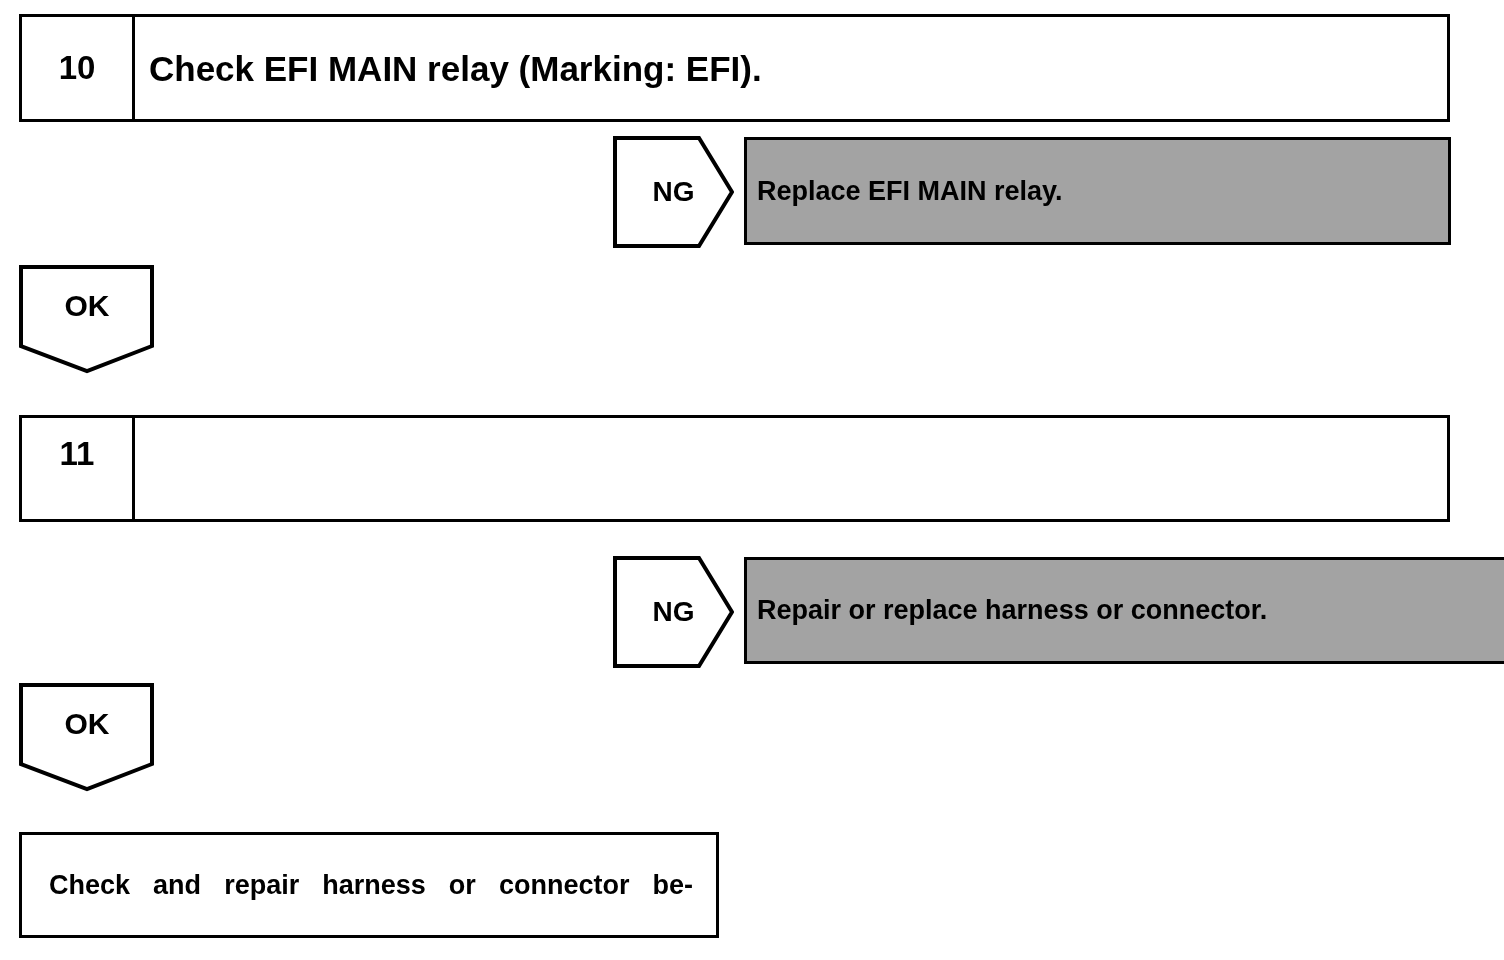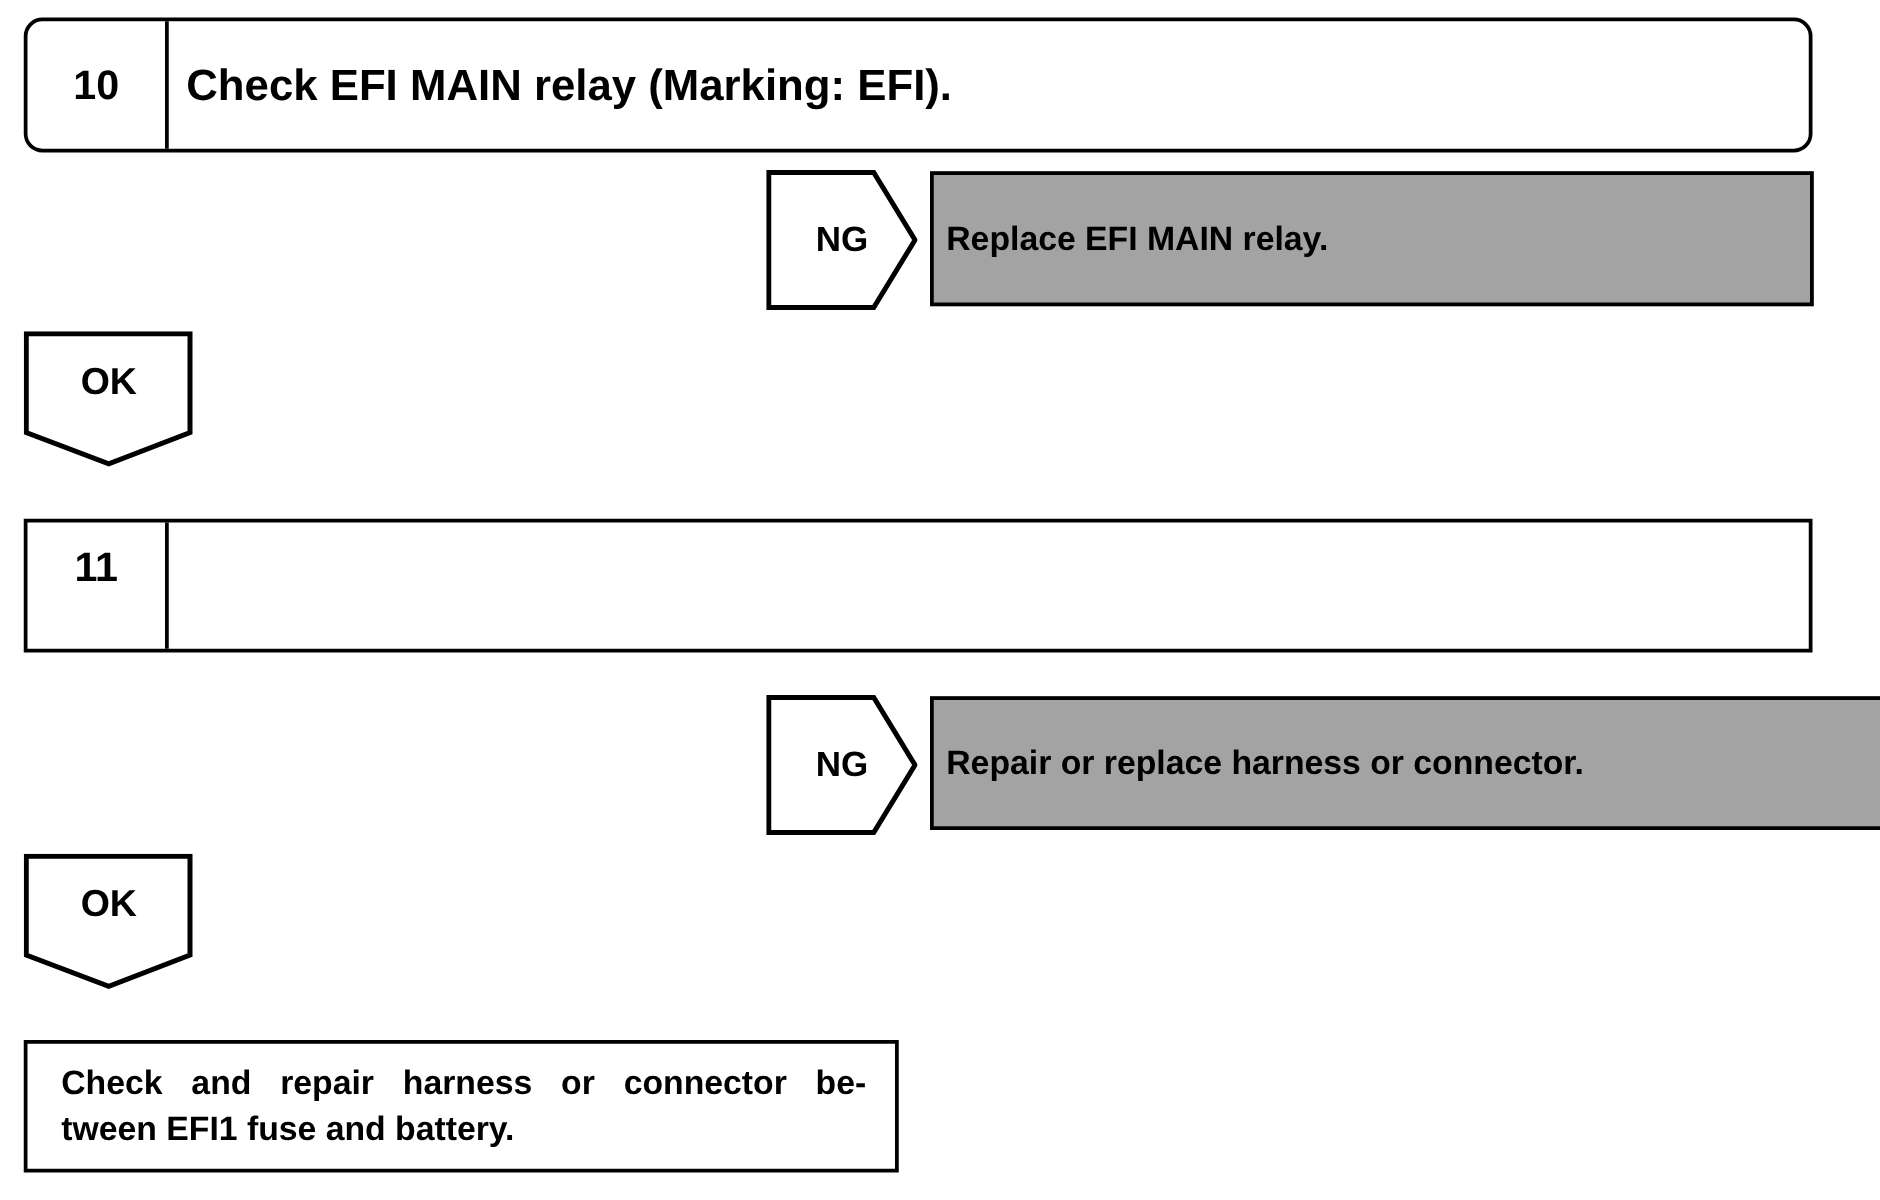--- a/index.html
+++ b/index.html
@@ -89,21 +89,21 @@
     justify-content: center;
   }
   .ng-label { inset: 0; font-size: 28px; }
   .ok-label { left: 0; right: 0; top: 0; height: 82px; font-size: 30px; }
 </style>
 </head>
 <body>
 
 <div class="canvas">
 
-  <div class="step-box" style="left:19px; top:14px; width:1431px; height:108px;border-radius:15px;">
+  <div class="step-box" style="left:19px; top:14px; width:1431px; height:108px;">
     <div class="step-num">10</div>
     <div class="step-desc">
       <div>Check EFI MAIN relay (Marking: EFI).</div>
     </div>
   </div>
 
   <div class="shape-wrap" style="left:613px; top:136px; width:121px; height:112px;">
     <svg width="121" height="112" viewBox="0 0 121 112">
       <polygon points="2,2 86,2 119,56 86,110 2,110" fill="#ffffff" stroke="#000000" stroke-width="4"></polygon>
     </svg>
@@ -138,16 +138,15 @@
 
   <div class="shape-wrap" style="left:19px; top:683px; width:136px; height:109px;">
     <svg width="136" height="109" viewBox="0 0 136 109">
       <polygon points="2,2 133,2 133,81 68,106 2,81" fill="#ffffff" stroke="#000000" stroke-width="4"></polygon>
     </svg>
     <div class="shape-label ok-label">OK</div>
   </div>
 
   <div class="final-box" style="left:19px; top:832px; width:700px; height:106px;">
     <div class="justify-line">Check and repair harness or connector be-</div>
-    <div>tween EFI1 fuse and battery.</div>
   </div>
 
 </div>
 
 </body></html>

